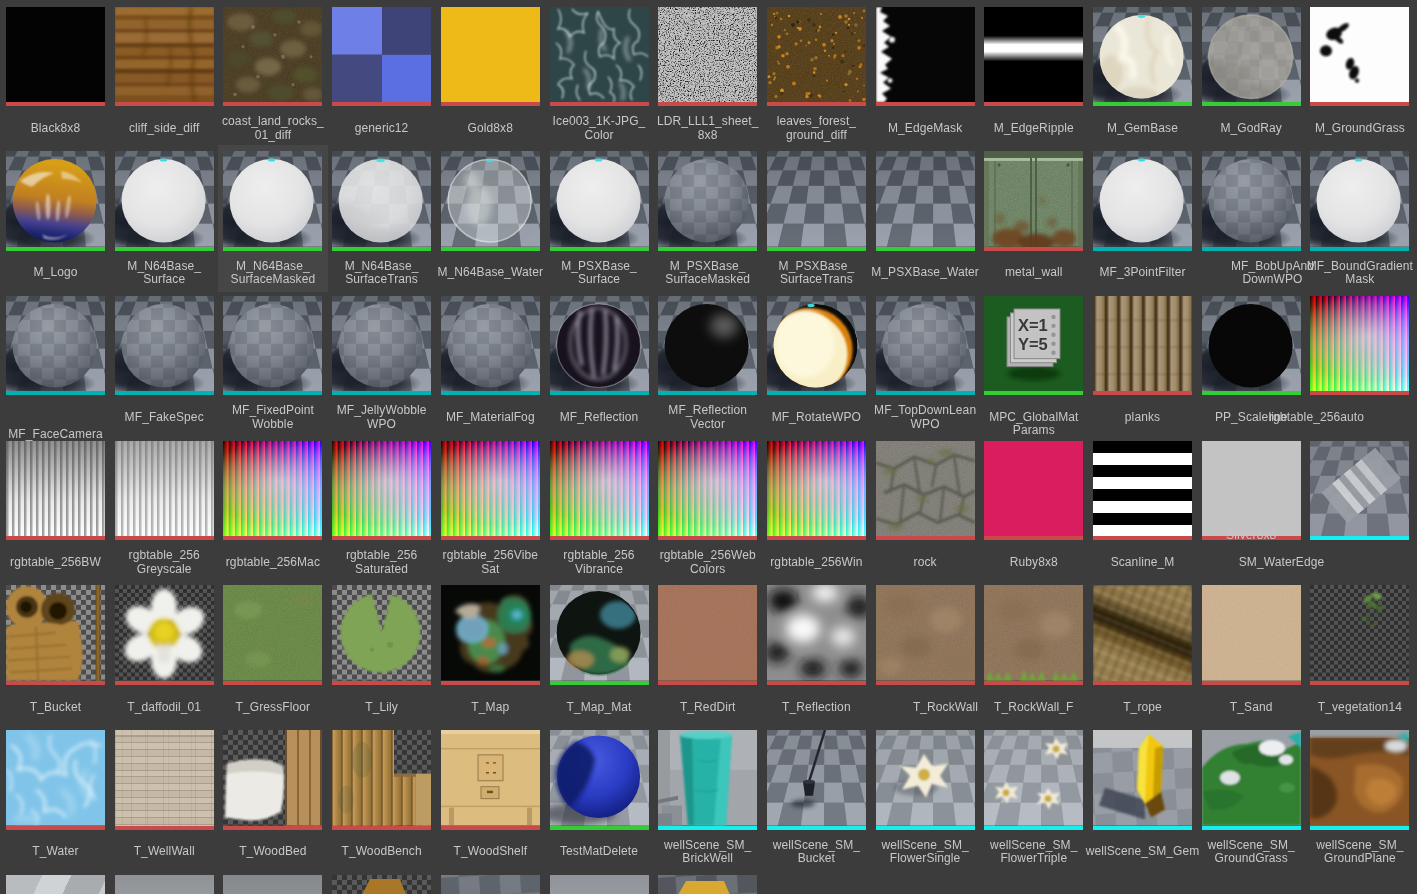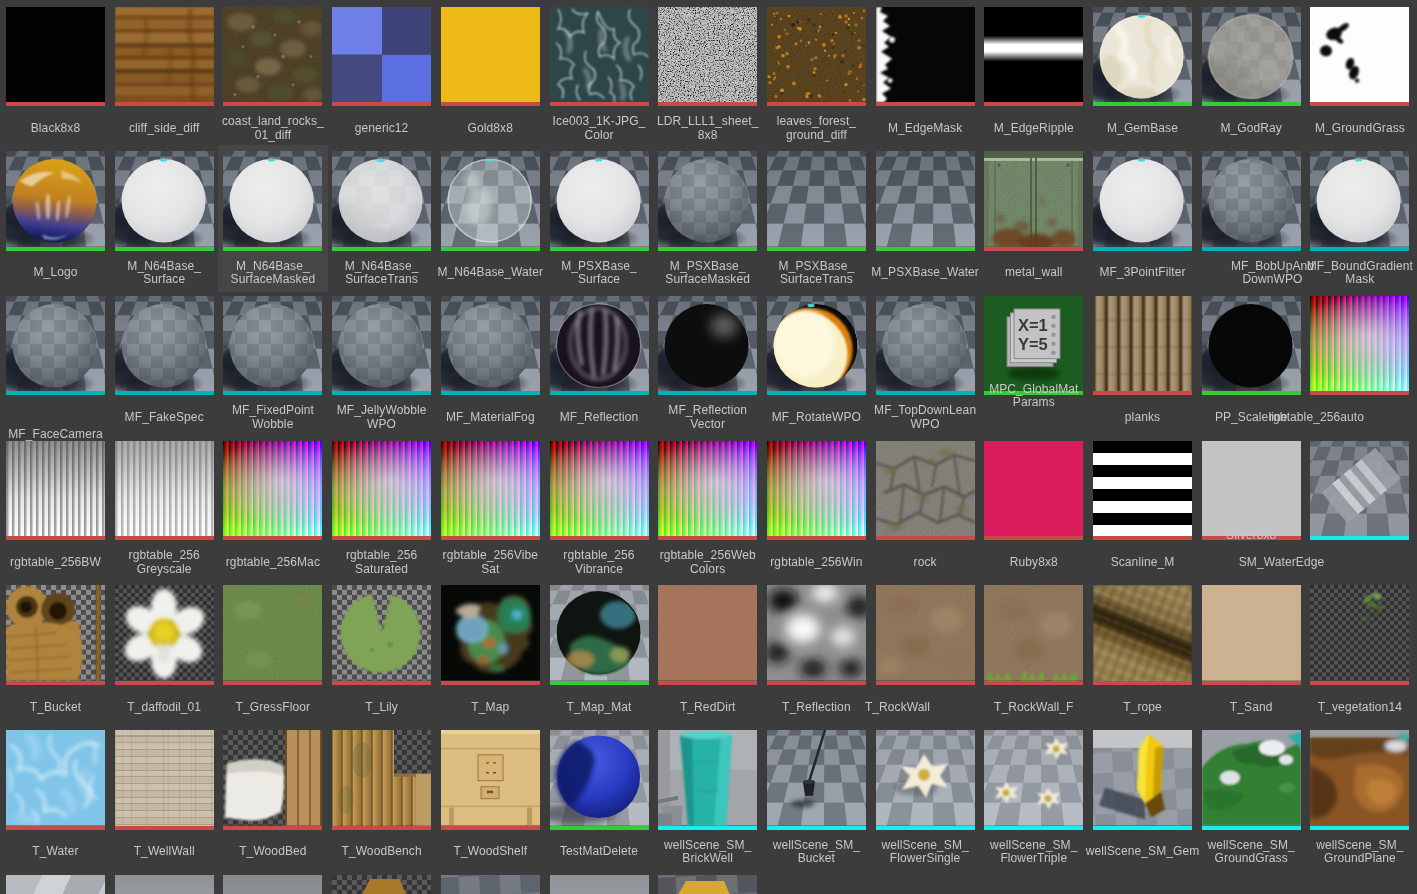--- a/index.html
+++ b/index.html
@@ -724,21 +724,21 @@
         <text x="11" y="41" font-family="Liberation Sans,sans-serif" font-size="16.5" font-weight="bold" fill="#383838">Y=5</text>
         <circle cx="46.5" cy="8" r="2.2" fill="#959595"></circle>
         <circle cx="46.5" cy="17" r="2.2" fill="#959595"></circle>
         <circle cx="46.5" cy="26" r="2.2" fill="#959595"></circle>
         <circle cx="46.5" cy="35" r="2.2" fill="#959595"></circle>
         <circle cx="46.5" cy="44" r="2.2" fill="#959595"></circle>
       </g>
     </svg>
     <div class="bar" style="background:#35cd35"></div>
   </div>
-<div class="lb" style="left:979.3px;top:378px">MPC_GlobalMat<br>Params</div>
+<div class="lb" style="left:979.3px;top:406px">MPC_GlobalMat<br>Params</div>
 <div class="th" style="left:1093.0px;top:295.9px">
     <div style="width:100%;height:100%;background:repeating-linear-gradient(180deg, rgba(70,55,35,0) 0 22px, rgba(70,55,35,0.15) 24px, rgba(70,55,35,0) 27px),repeating-linear-gradient(90deg, #4a3820 0 1.4px, #ab9678 4px, #a18c6c 8px, #857048 11px, #4a3820 12.4px)"></div>
     <div class="bar" style="background:#ca4a4a"></div>
   </div>
 <div class="lb" style="left:1088.0px;top:399.9px">planks</div>
 <div class="th" style="left:1201.7px;top:295.9px">
     <svg width="99.0" height="95.5" viewBox="0 0 99 96" preserveAspectRatio="none">
       <use href="#mbg"></use>
       <use href="#mshadow"></use>
       <circle cx="48.6" cy="50" r="42" fill="#070707"></circle>
@@ -1010,21 +1010,21 @@
       <g filter="url(#b3)" opacity="0.4">
         <ellipse cx="25" cy="20" rx="16" ry="11" fill="#87684a"></ellipse>
         <ellipse cx="70" cy="35" rx="16" ry="13" fill="#b59878"></ellipse>
         <ellipse cx="40" cy="62" rx="15" ry="11" fill="#79603f"></ellipse>
         <ellipse cx="82" cy="78" rx="13" ry="10" fill="#8d7354"></ellipse>
         <ellipse cx="14" cy="82" rx="12" ry="9" fill="#b09271"></ellipse>
       </g>
     </svg>
     <div class="bar" style="background:#ca4a4a"></div>
   </div>
-<div class="lb" style="left:843px;top:689.3px">T_RockWall</div>
+<div class="lb" style="left:891px;top:689.3px">T_RockWall</div>
 <div class="th" style="left:984.3px;top:585.3px">
     <svg width="99.0" height="95.5" viewBox="0 0 99 96" preserveAspectRatio="none">
       <rect width="99" height="96" fill="#a08468" filter="url(#grain)"></rect>
       <rect width="99" height="96" fill="#a5876a" opacity="0.5"></rect>
       <g filter="url(#b3)" opacity="0.4">
         <ellipse cx="30" cy="25" rx="16" ry="11" fill="#87684a"></ellipse>
         <ellipse cx="72" cy="40" rx="16" ry="13" fill="#b59878"></ellipse>
         <ellipse cx="45" cy="65" rx="15" ry="11" fill="#79603f"></ellipse>
       </g>
       <g filter="url(#b1)" fill="#74a23c">

